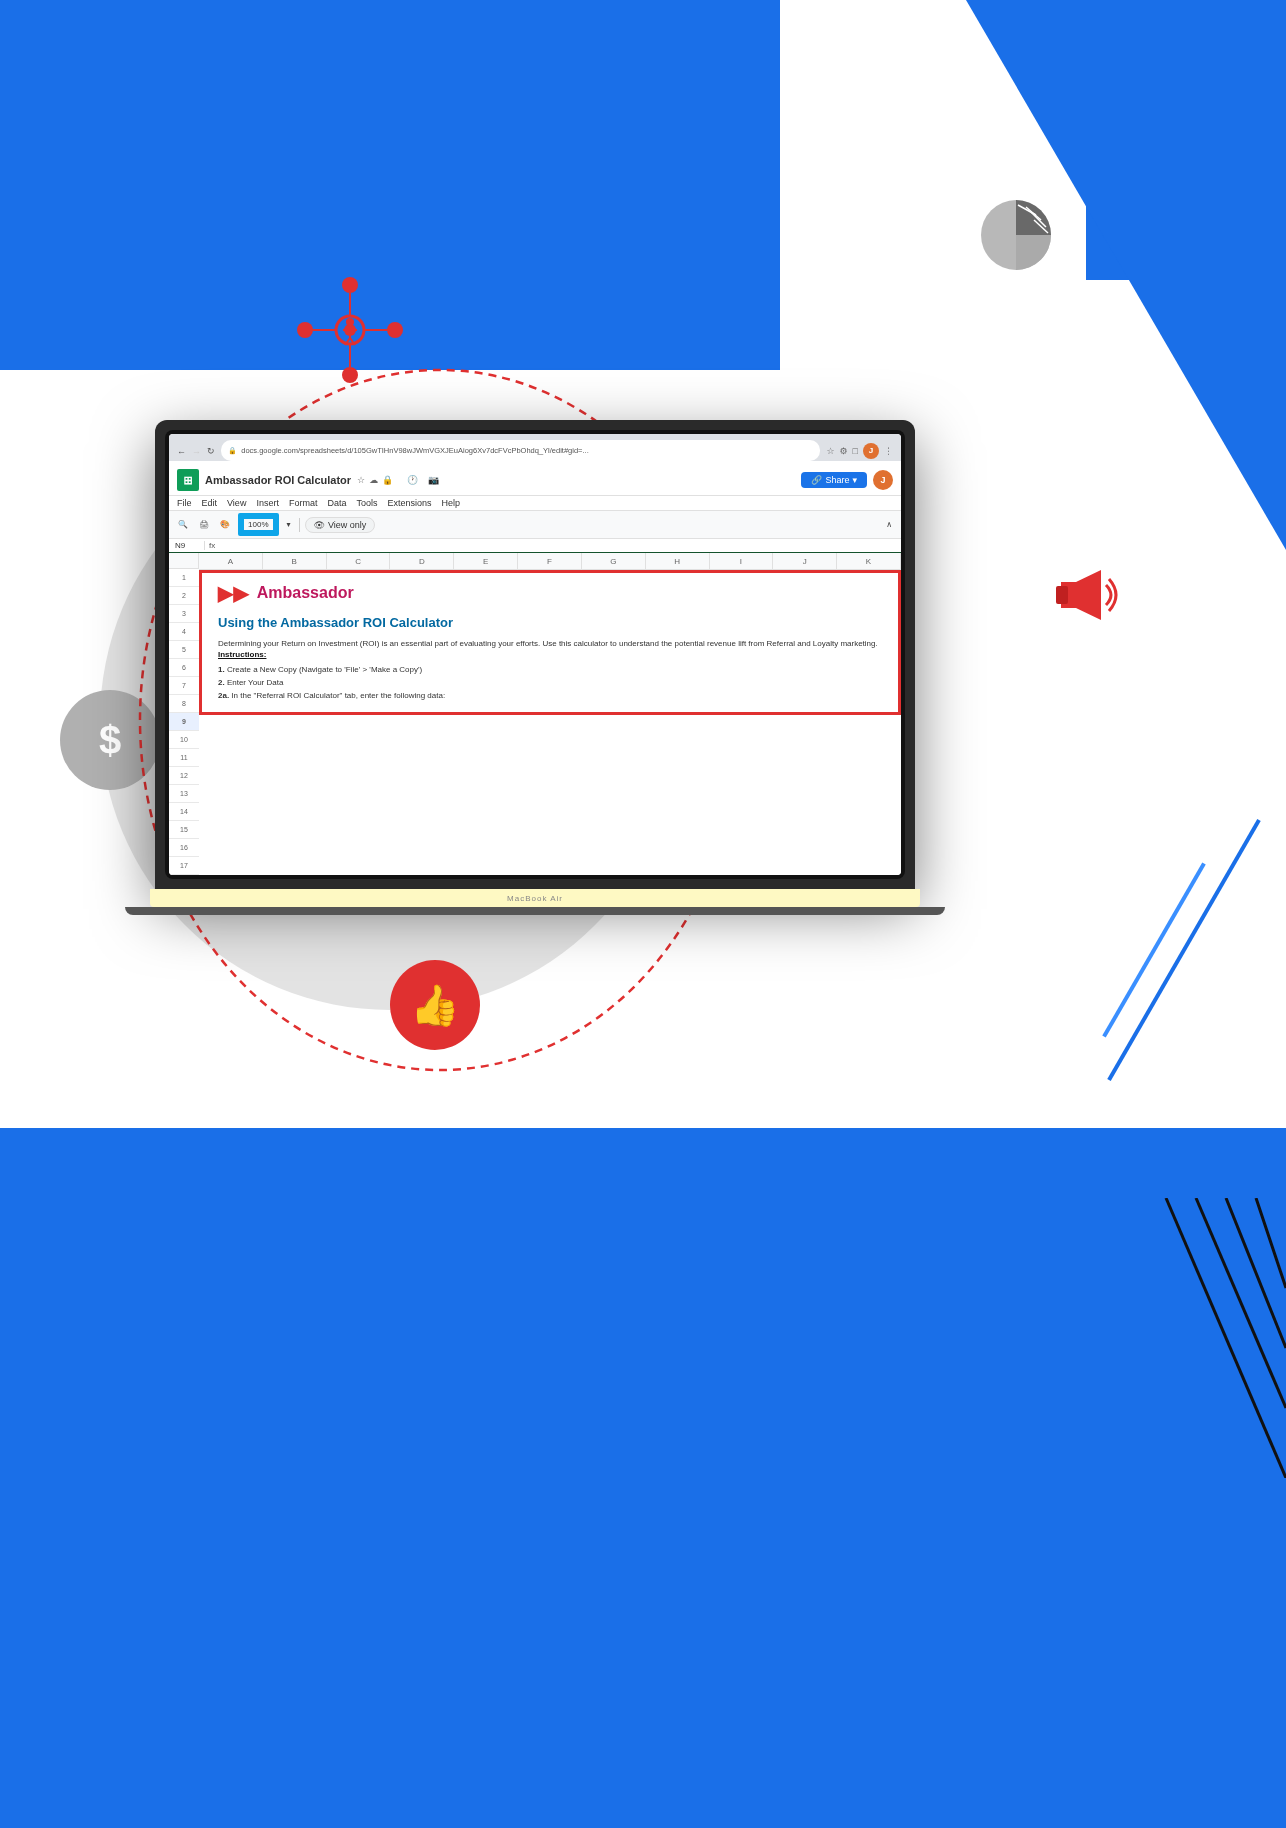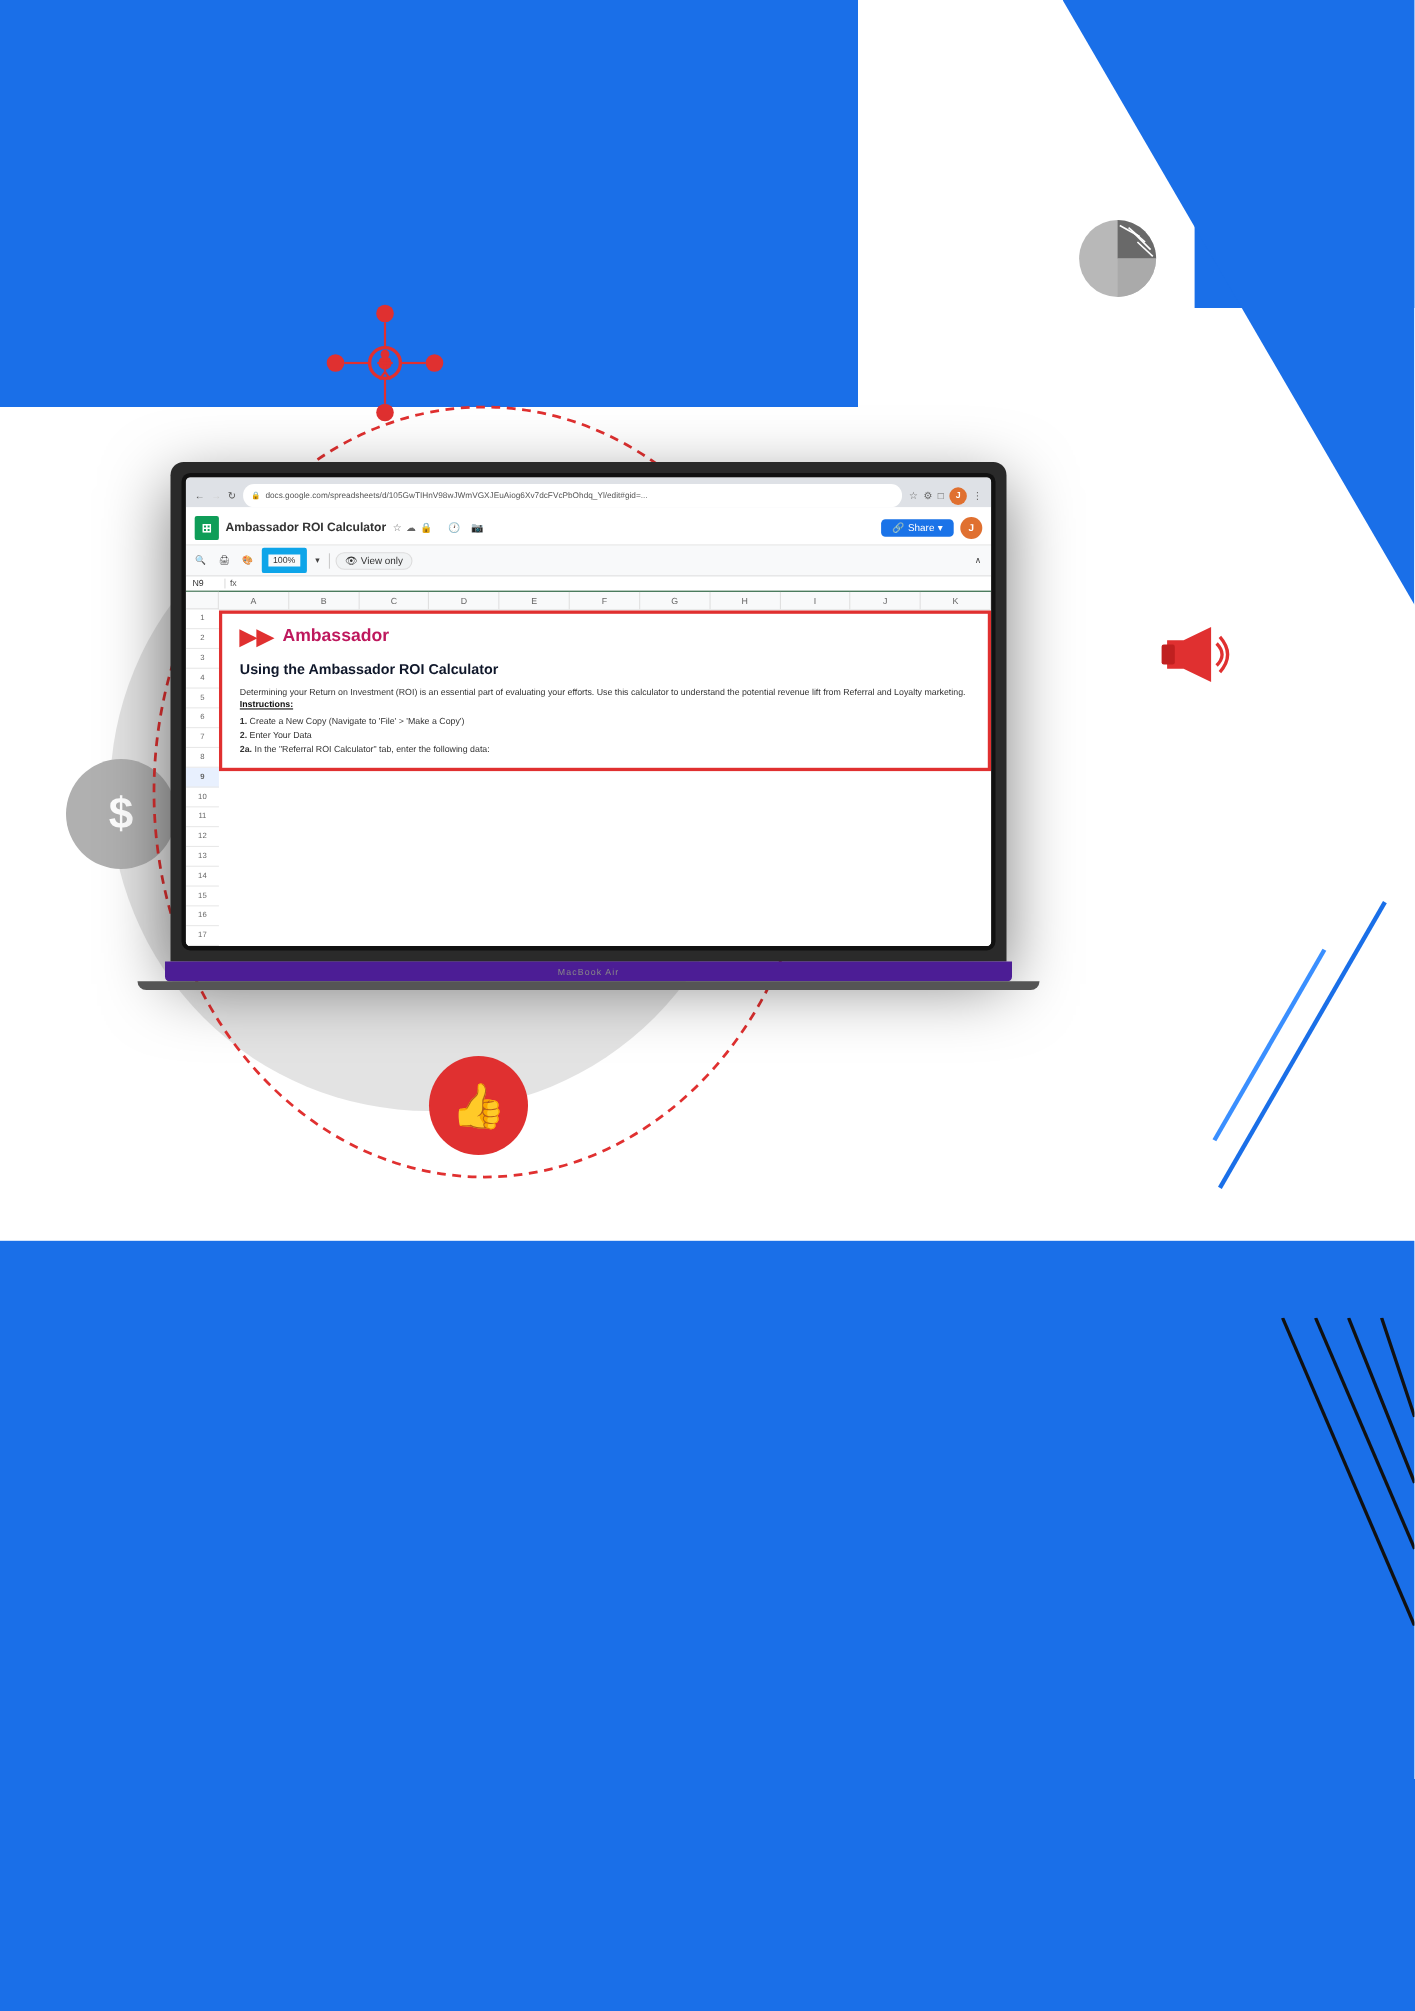--- a/index.html
+++ b/index.html
@@ -173,21 +173,21 @@
       padding: 4px;
     }
     .laptop-screen {
       background: #fff;
       border-radius: 4px;
       overflow: hidden;
     }
 
     
     .laptop-base {
-      background: #4c1d95;
+      background: #fef9c3;
       height: 18px;
       border-radius: 0 0 4px 4px;
       margin: 0 -5px;
       display: flex;
       justify-content: center;
       align-items: center;
     }
     .laptop-base-text {
       color: #888;
       font-size: 8px;
@@ -419,21 +419,21 @@
     }
     .ambassador-logo-text {
       font-size: 16px;
       font-weight: bold;
       color: #be185d;
     }
 
     .content-heading {
       font-size: 13px;
       font-weight: bold;
-      color: #0f172a;
+      color: #0369a1;
       margin-bottom: 8px;
     }
     .content-body {
       font-size: 8px;
       color: #333;
       line-height: 1.5;
     }
     .content-instructions-title {
       font-size: 8px;
       font-weight: bold;
@@ -600,20 +600,31 @@
             <div style="margin-left:auto;display:flex;align-items:center;gap:6px;">
               <button class="sheets-share-btn">
                 <span>🔗</span>
                 <span>Share</span>
                 <span>▾</span>
               </button>
               <div class="sheets-avatar">J</div>
             </div>
           </div>
 
+          <div class="sheets-menu">
+            <span class="sheets-menu-item">File</span>
+            <span class="sheets-menu-item">Edit</span>
+            <span class="sheets-menu-item">View</span>
+            <span class="sheets-menu-item">Insert</span>
+            <span class="sheets-menu-item">Format</span>
+            <span class="sheets-menu-item">Data</span>
+            <span class="sheets-menu-item">Tools</span>
+            <span class="sheets-menu-item">Extensions</span>
+            <span class="sheets-menu-item">Help</span>
+          </div>
 
           <div class="sheets-toolbar2">
             <span class="toolbar2-btn">🔍</span>
             <span class="toolbar2-btn">🖨</span>
             <span class="toolbar2-btn">🎨</span>
             <span class="toolbar2-zoom">100%</span>
             <span class="toolbar2-btn">▾</span>
             <div class="toolbar2-divider"></div>
             <div class="view-only-badge">
               <span class="view-only-icon">👁</span>

